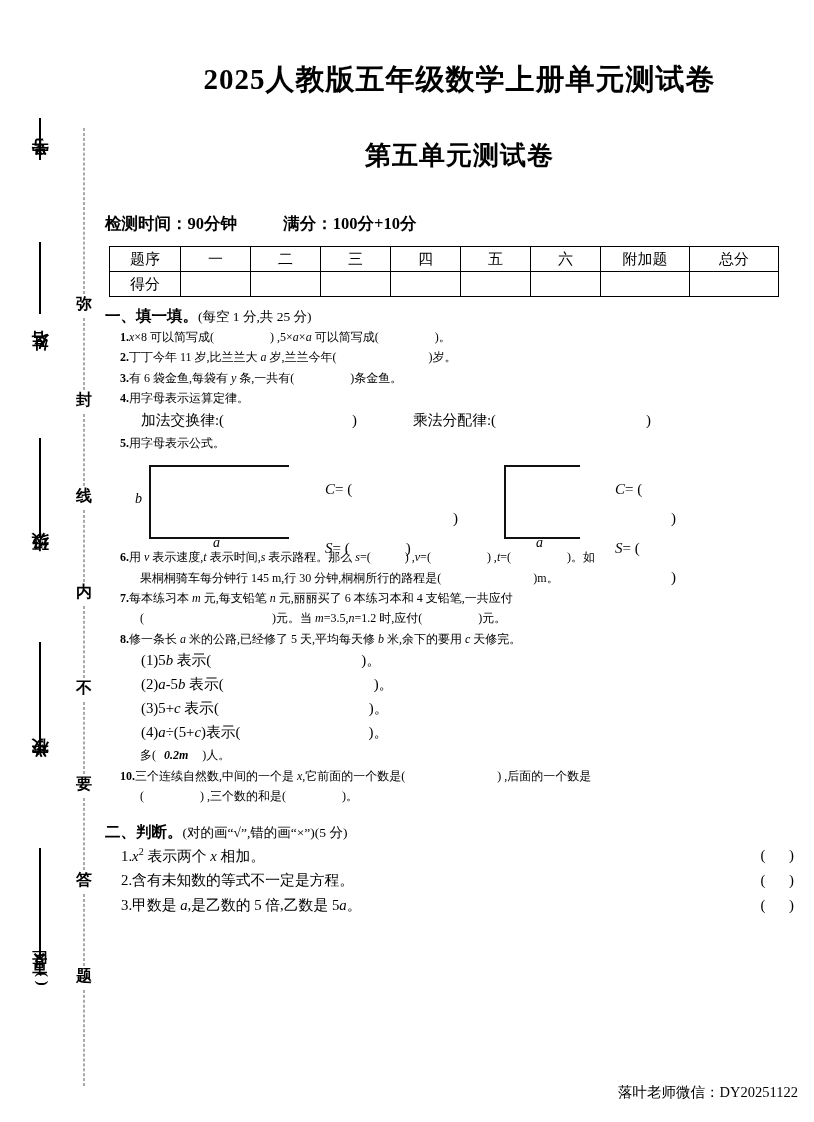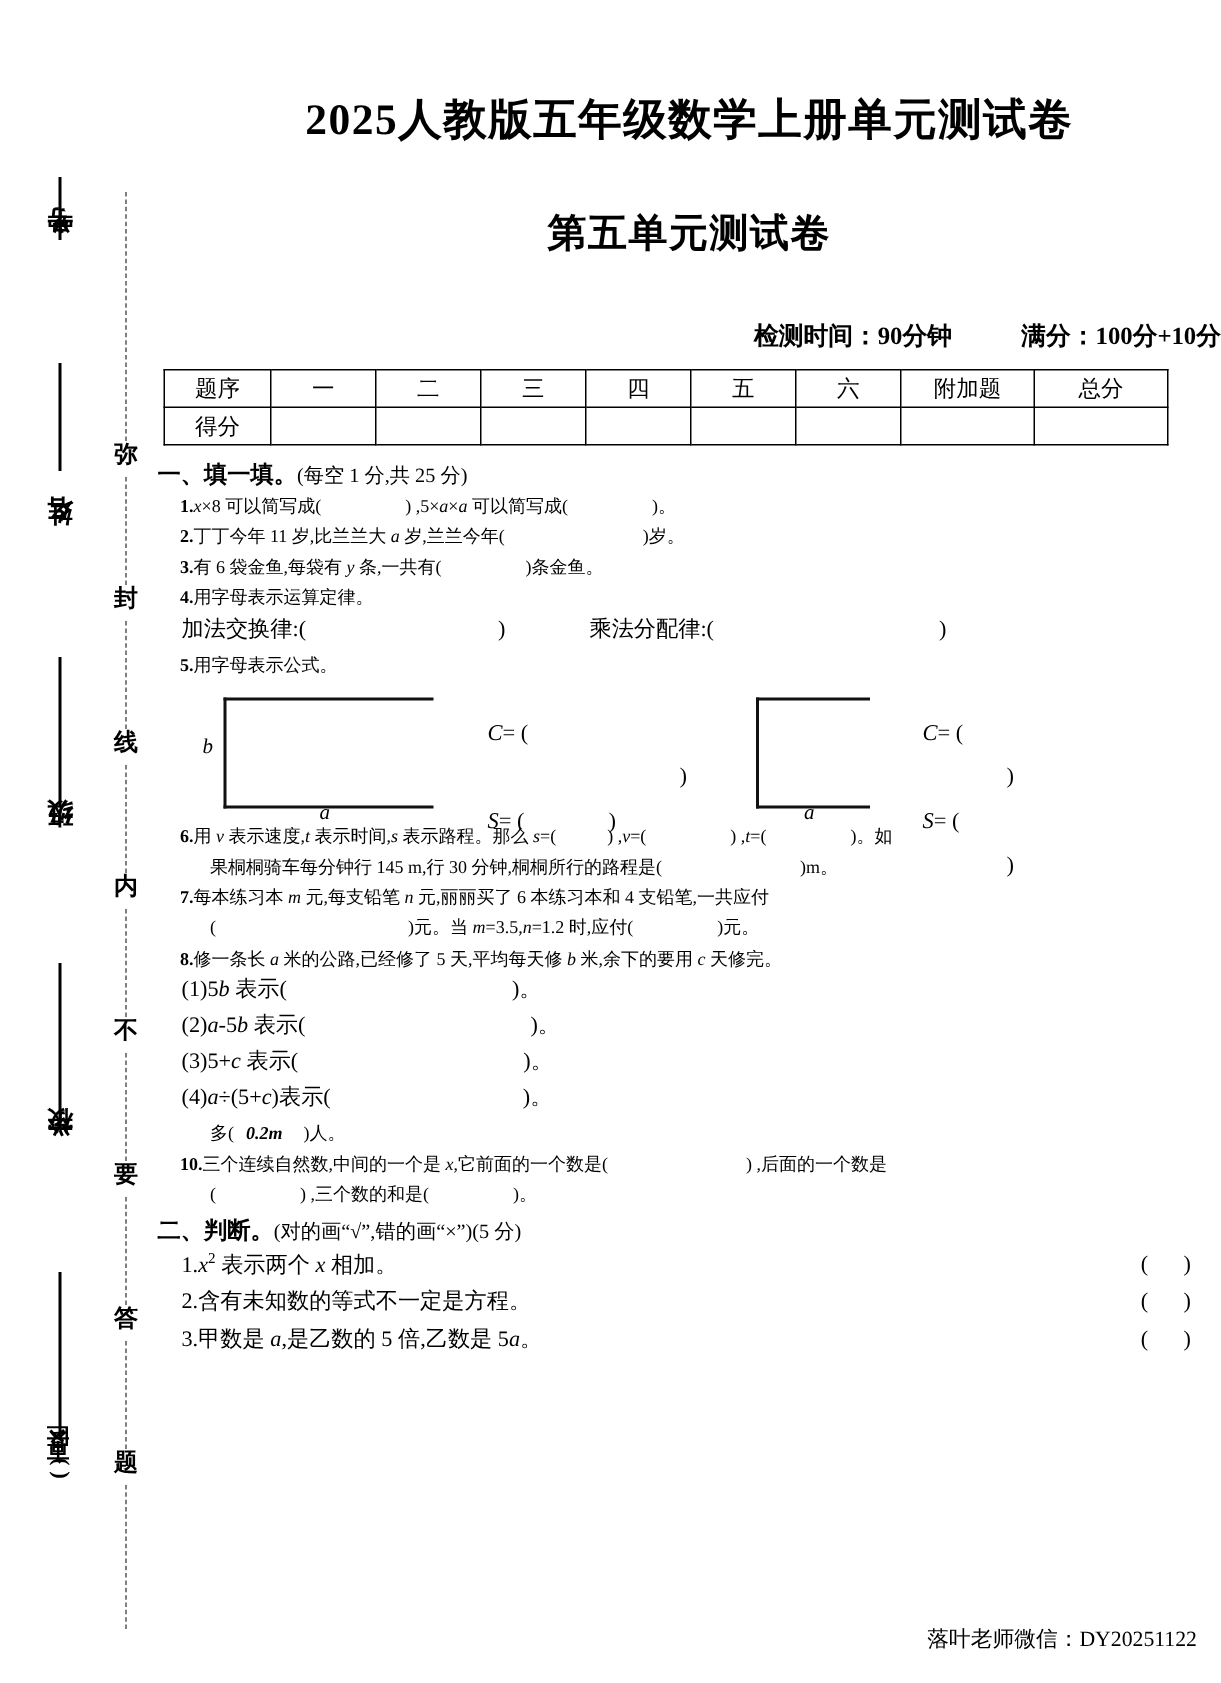--- a/index.html
+++ b/index.html
@@ -90,21 +90,21 @@
     font-family: "Liberation Serif", "DejaVu Serif", serif;
   }
   #unit-title {
     text-align: center;
     font-size: 26px;
     font-weight: 700;
     letter-spacing: 1px;
     margin-top: 38px;
   }
   #exam-meta {
-    text-align: right;
+    text-align: left;
     font-size: 16.5px;
     font-weight: 700;
     margin-top: 40px;
   }
   #exam-meta .gap { display: inline-block; width: 38px; }
 
   
   #score-table {
     width: 670px;
     margin: 11px 0 0 4px;
@@ -135,21 +135,21 @@
   .q {
     font-size: 12px;
     line-height: 1.62;
     margin: 1px 0 0 16px;
     text-indent: -1px;
   }
   .q .n { font-weight: 700; }
   .q-sub {
     font-size: 14.8px;
     line-height: 1.62;
-    margin-left: 16px;
+    margin-left: 36px;
   }
   .cont { margin-left: 36px; }
   i.v { font-family: "Liberation Serif", "DejaVu Serif", serif; font-style: italic; }
   .blank-s { display: inline-block; width: 34px; }
   .blank-m { display: inline-block; width: 56px; }
   .blank-l { display: inline-block; width: 92px; }
   .blank-xl { display: inline-block; width: 128px; }
   .blank-xxl { display: inline-block; width: 150px; }
   sup { font-size: 0.68em; }
 
@@ -370,21 +370,21 @@
       <span>多(</span><span style="display:inline-block;width:8px;"></span><i class="v" style="font-weight:700;">0.2m</i><span style="display:inline-block;width:14px;"></span><span>)人。</span>
     </div>
 
     <div class="q">
       <span class="n">10.</span><span>三个连续自然数,中间的一个是 </span><i class="v">x</i><span>,它前面的一个数是(</span><span class="blank-l"></span><span>) ,后面的一个数是</span>
     </div>
     <div class="q cont">
       <span>(</span><span class="blank-m"></span><span>) ,三个数的和是(</span><span class="blank-m"></span><span>)。</span>
     </div>
 
-    <div class="section-head" style="margin-top:3px;">
+    <div class="section-head" style="margin-top:15px;">
       <span>二、判断。</span><span class="sub">(对的画“√”,错的画“×”)(5 分)</span>
     </div>
 
     <div class="tf-row">
       <span class="n">1.</span><i class="v">x</i><sup>2</sup><span> 表示两个 </span><i class="v">x</i><span> 相加。</span>
       <span class="tf-mark">(     )</span>
     </div>
 
     <div class="tf-row">
       <span class="n">2.</span><span>含有未知数的等式不一定是方程。</span>

